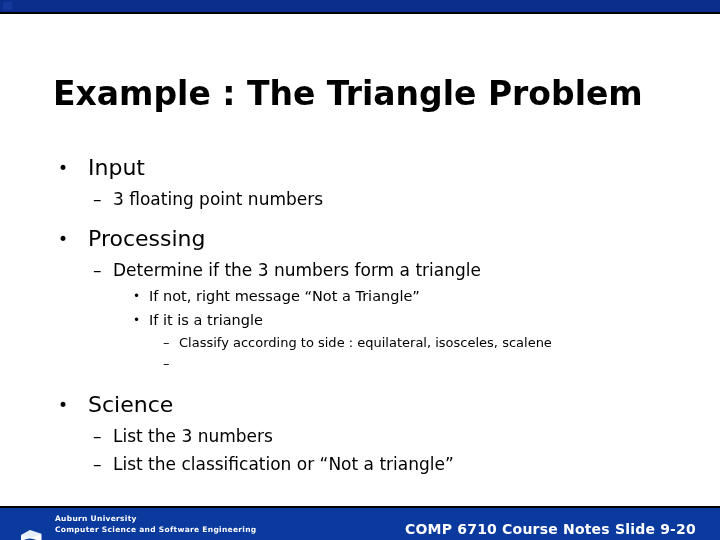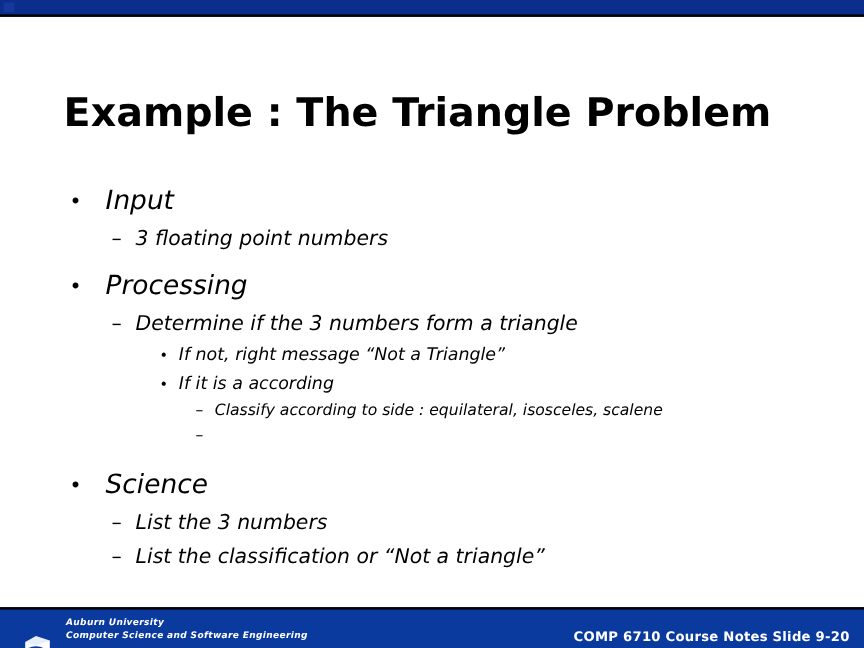--- a/index.html
+++ b/index.html
@@ -68,21 +68,20 @@
     color: #000000;
     white-space: nowrap;
   }
   .row .marker {
     position: absolute;
     display: inline-block;
     text-align: left;
   }
   .row .txt {
     display: block;
-    font-style: italic;
   }
 
   
   .lvl1 {
     height: 34px;
     font-size: 22px;
     line-height: 32px;
   }
   .lvl1 .marker {
     left: 58px;
@@ -165,28 +164,27 @@
   .footer-left {
     position: absolute;
     left: 55px;
     top: 5px;
     color: #ffffff;
     font-size: 7.5px;
     font-weight: bold;
     line-height: 11px;
     letter-spacing: 0.3px;
     white-space: nowrap;
-    font-style: italic;
   }
   .footer-right {
     position: absolute;
-    right: 12px;
+    right: 24px;
     bottom: 3px;
     color: #ffffff;
-    font-size: 11px;
+    font-size: 14px;
     font-weight: bold;
     letter-spacing: 0.2px;
     white-space: nowrap;
   }
 </style>
 </head>
 <body>
 
 <div id="slide">
 
@@ -213,21 +211,21 @@
       <div class="row lvl2">
         <span class="marker">–</span>
         <span class="txt">Determine if the 3 numbers form a triangle</span>
       </div>
       <div class="row lvl3">
         <span class="marker">•</span>
         <span class="txt">If not, right message “Not a Triangle”</span>
       </div>
       <div class="row lvl3">
         <span class="marker">•</span>
-        <span class="txt">If it is a according</span>
+        <span class="txt">If it is a triangle</span>
       </div>
       <div class="row lvl4">
         <span class="marker">–</span>
         <span class="txt">Classify according to side : equilateral, isosceles, scalene</span>
       </div>
       <div class="row lvl4">
         <span class="marker">–</span>
       </div>
       <div class="gap-lg"></div>
       <div class="row lvl1">

